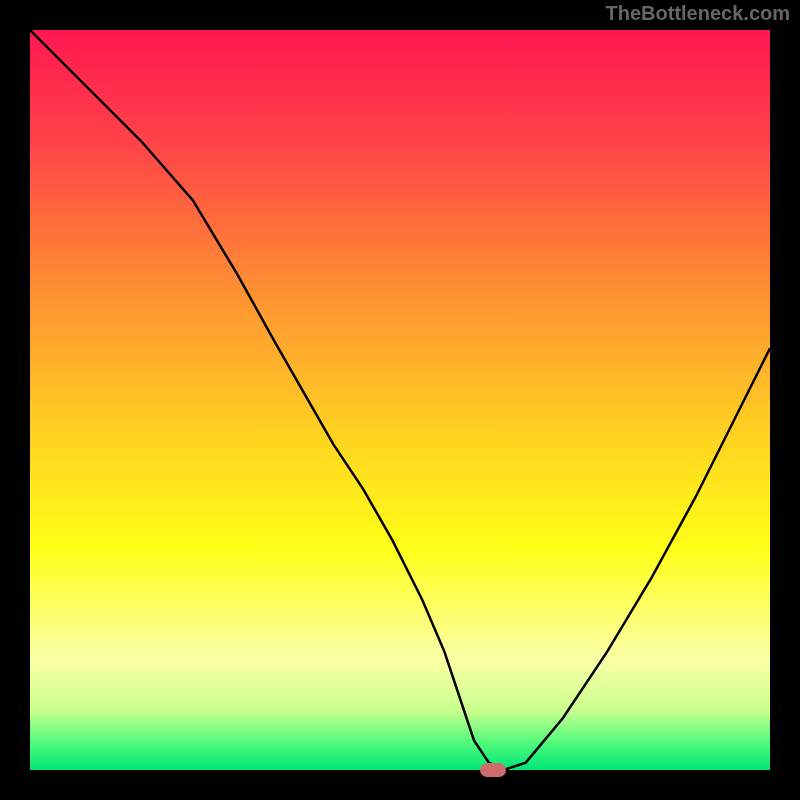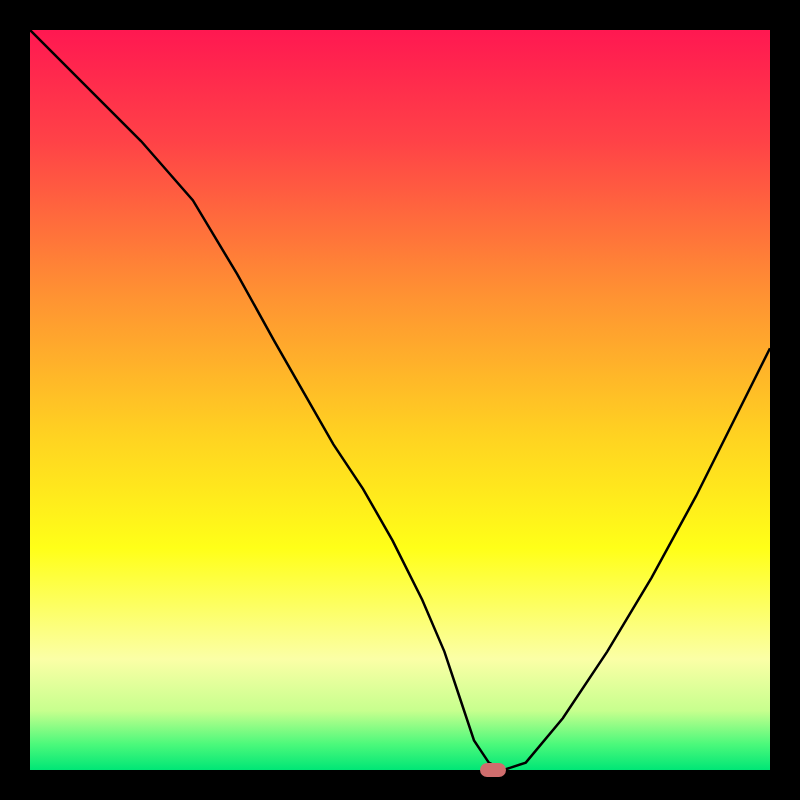--- a/index.html
+++ b/index.html
@@ -45,20 +45,21 @@
     height: 14px;
     border-radius: 7px;
     
     z-index: 5;
   }
 </style>
 </head>
 <body>
 
 <div class="outer">
+  <div class="watermark">TheBottleneck.com</div>
 
   <div class="plot-area">
     <svg id="plot-svg" viewBox="0 0 740 740" preserveAspectRatio="none">
       <defs>
         <linearGradient id="bg-grad" x1="0" y1="0" x2="0" y2="1">
 
         <stop offset="0%" stop-color="#ff1851"></stop>
             <stop offset="15%" stop-color="#ff4247"></stop>
             <stop offset="35%" stop-color="#ff8f33"></stop>
             <stop offset="55.00000000000001%" stop-color="#ffd321"></stop>

